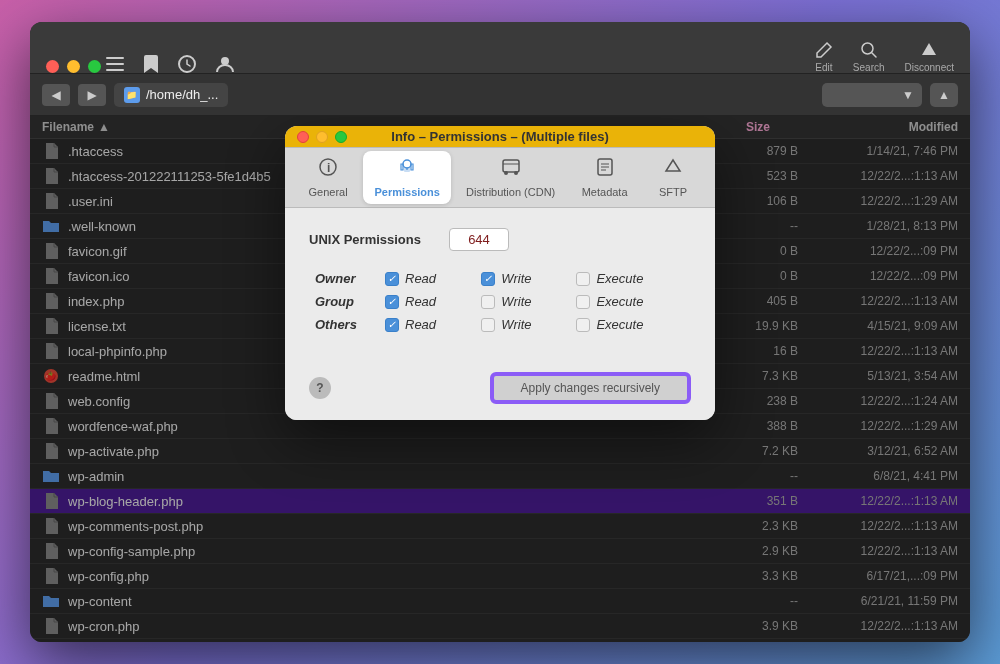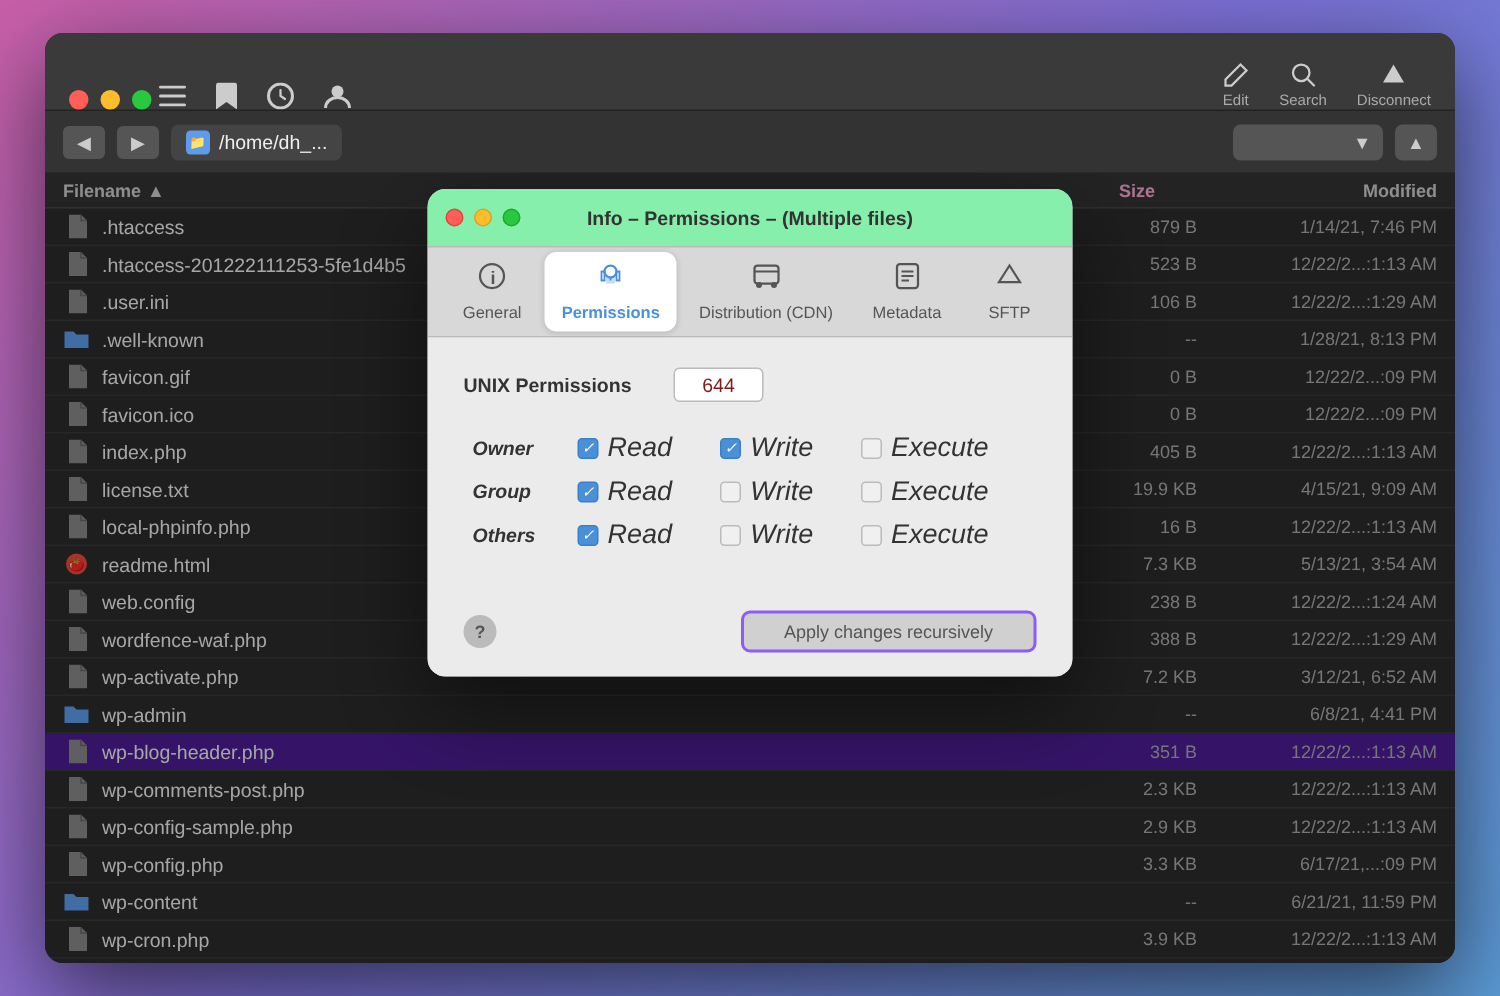--- a/index.html
+++ b/index.html
@@ -267,22 +267,22 @@
 
     .modal {
       width: 430px;
       background: #e8e8e8;
       border-radius: 12px;
       box-shadow: 0 20px 60px rgba(0,0,0,0.5);
       overflow: hidden;
     }
 
     .modal-titlebar {
-      height: 39px;
-      background: #86efac;
+      height: 22px;
+      background: #eab308;
       display: flex;
       align-items: center;
       justify-content: center;
       border-bottom: 1px solid #bbb;
       position: relative;
     }
     .modal-traffic-lights {
       display: flex;
       gap: 7px;
       position: absolute;
@@ -379,21 +379,21 @@
       font-weight: 600;
       color: #333;
       width: 70px;
     }
     .perm-check-cell {
       display: flex;
       align-items: center;
       gap: 6px;
     }
     .perm-check-label {
-      font-size: 18px;
+      font-size: 13px;
       color: #333;
     }
     .perm-checkbox {
       width: 14px;
       height: 14px;
       background: #4a90d9;
       border-radius: 3px;
       display: flex;
       align-items: center;
       justify-content: center;
@@ -427,21 +427,21 @@
       align-items: center;
       justify-content: center;
       font-size: 12px;
       color: #555;
       cursor: pointer;
       margin-right: auto;
       font-weight: 600;
     }
     .apply-btn {
       background: #d0d0d0;
-      border: 2px solid #8b5cf6;
+      border: 4px solid #8b5cf6;
       border-radius: 6px;
       padding: 5px 27px;
       font-size: 12px;
       color: #555;
       cursor: not-allowed;
     }
   </style>
 </head>
 <body>
 

